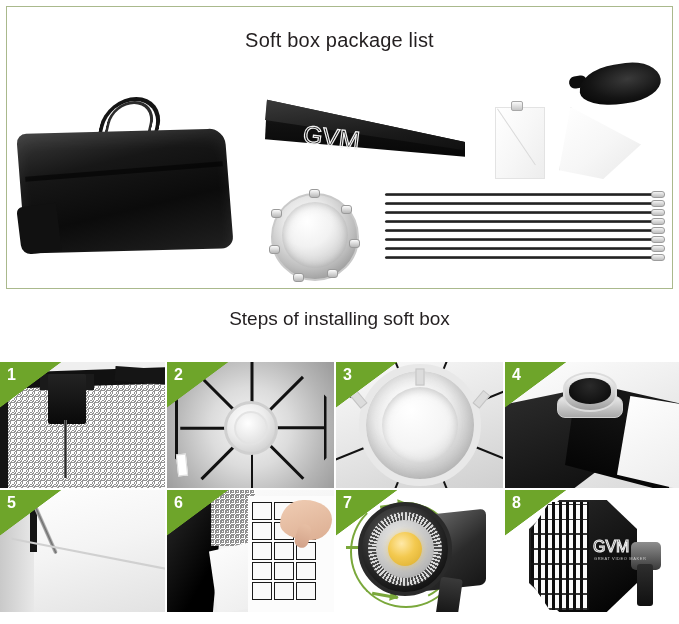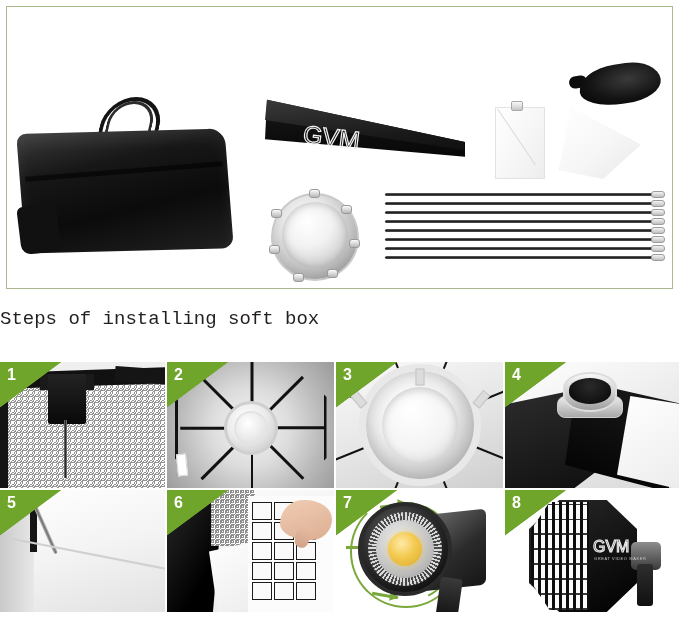--- a/index.html
+++ b/index.html
@@ -136,21 +136,21 @@
   .diff-outer .cloth {
     position:absolute; left:0; top:0; width:82px; height:72px;
     background: linear-gradient(140deg,#ffffff 0%,#f6f6f6 55%,#e9e9e9 100%);
     clip-path: polygon(14% 0%, 100% 52%, 54% 100%, 0% 88%);
     border:1px solid #eee;
   }
 
   
   .steps-title {
     position:absolute; left:0; top:308px; width:100%;
-    text-align:left; font-size:19px; color:#231f20; font-weight:400;font-family:Liberation Mono, monospace;
+    text-align:center; font-size:19px; color:#231f20; font-weight:400;
   }
 
   
   .grid { position:absolute; left:0; top:362px; width:679px; height:250px; }
   .panel { position:absolute; overflow:hidden; background:#efefef; }
   .panel .badge {
     position:absolute; left:0; top:0; width:62px; height:46px;
     background: linear-gradient(to bottom right, #6ea52a 0%, #6ea52a 49%, rgba(110,165,42,0) 50%);
     clip-path: polygon(0 0, 100% 0, 0 100%);
     z-index:5;
@@ -339,20 +339,21 @@
   .p8 .stem { position:absolute; left:132px; top:74px; width:16px; height:42px;
     background: linear-gradient(180deg,#2e2e2e,#101010); border-radius:3px; }
 </style>
 </head>
 <body>
 
 <div class="page">
 
   <div class="package-panel">
 
+    <div class="package-title">Soft box package list</div>
 
     <div class="carrybag">
       <div class="handle"></div>
       <div class="handle2"></div>
       <div class="body"></div>
       <div class="seam"></div>
       <div class="lip"></div>
     </div>
 
     <div class="sleeve">

